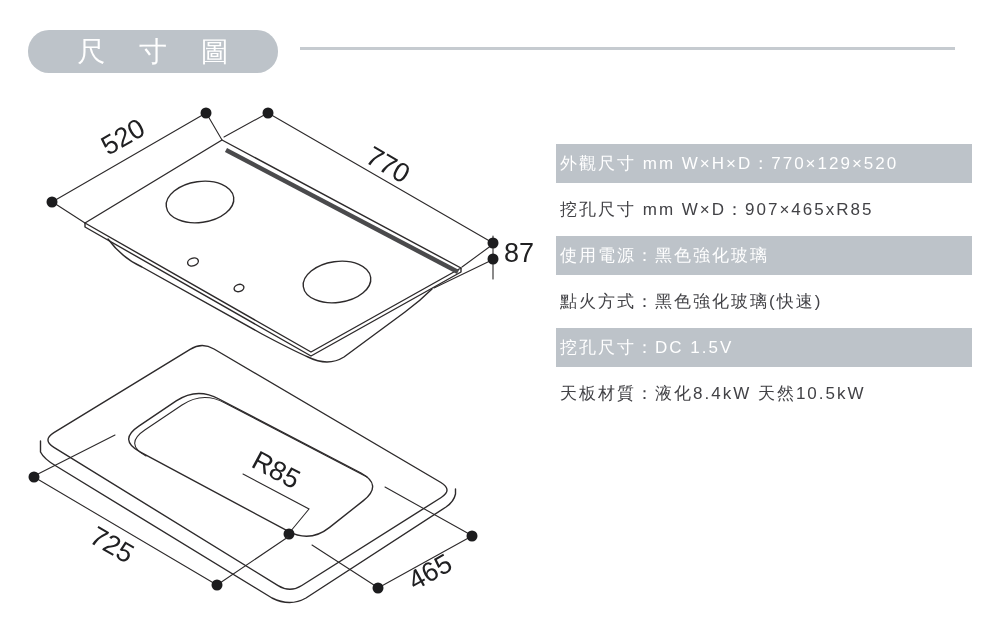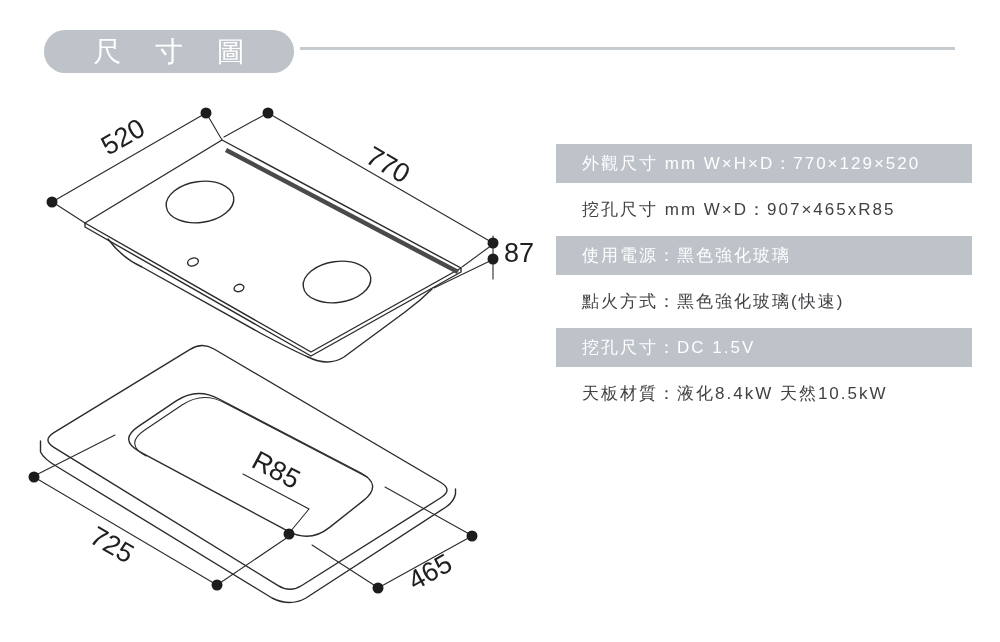--- a/index.html
+++ b/index.html
@@ -2,40 +2,40 @@
 <html><head>
 <meta charset="utf-8">
 <style>
   html,body { margin:0; padding:0; }
   body {
     width:1000px; height:642px; position:relative;
     background:#ffffff; overflow:hidden;
     font-family:"Liberation Sans", sans-serif;
   }
   .badge {
-    position:absolute; left:44px; top:30px; width:250px; height:43px;
+    position:absolute; left:28px; top:30px; width:250px; height:43px;
     background:#bdc3c9; border-radius:21px;
     color:#ffffff; font-size:28px; letter-spacing:13px;
     display:flex; align-items:center; justify-content:center;
     padding-left:13px; box-sizing:border-box;
   }
   .rule {
     position:absolute; left:300px; top:47px; width:655px; height:3px;
     background:#c6cbd0;
   }
   .drawing { position:absolute; left:0; top:0; }
   .ln   { stroke:#2d2a2b; stroke-width:1.4; fill:none; stroke-linejoin:round; stroke-linecap:round; }
   .thin { stroke:#2d2a2b; stroke-width:1.1; fill:none; stroke-linecap:round; }
   .band { stroke:#4a4a4c; stroke-width:4.5; fill:none; stroke-linecap:butt; }
   .dot  { fill:#1c1c1e; stroke:none; }
   .dim-text { font:27px "Liberation Sans", sans-serif; fill:#202022; }
   .spec { position:absolute; left:556px; top:144px; width:416px; }
   .spec-row {
     height:39px; margin-bottom:7px; display:flex; align-items:center;
-    padding-left:26px; box-sizing:border-box;
+    padding-left:4px; box-sizing:border-box;
     font-size:17px; letter-spacing:2px; white-space:nowrap; color:#424246;
   }
   .spec-row.hl { background:#bdc3c9; color:#ffffff; }
 </style>
 </head>
 <body>
 
 <div class="badge">
   <span>尺 寸 圖</span>
 </div>

